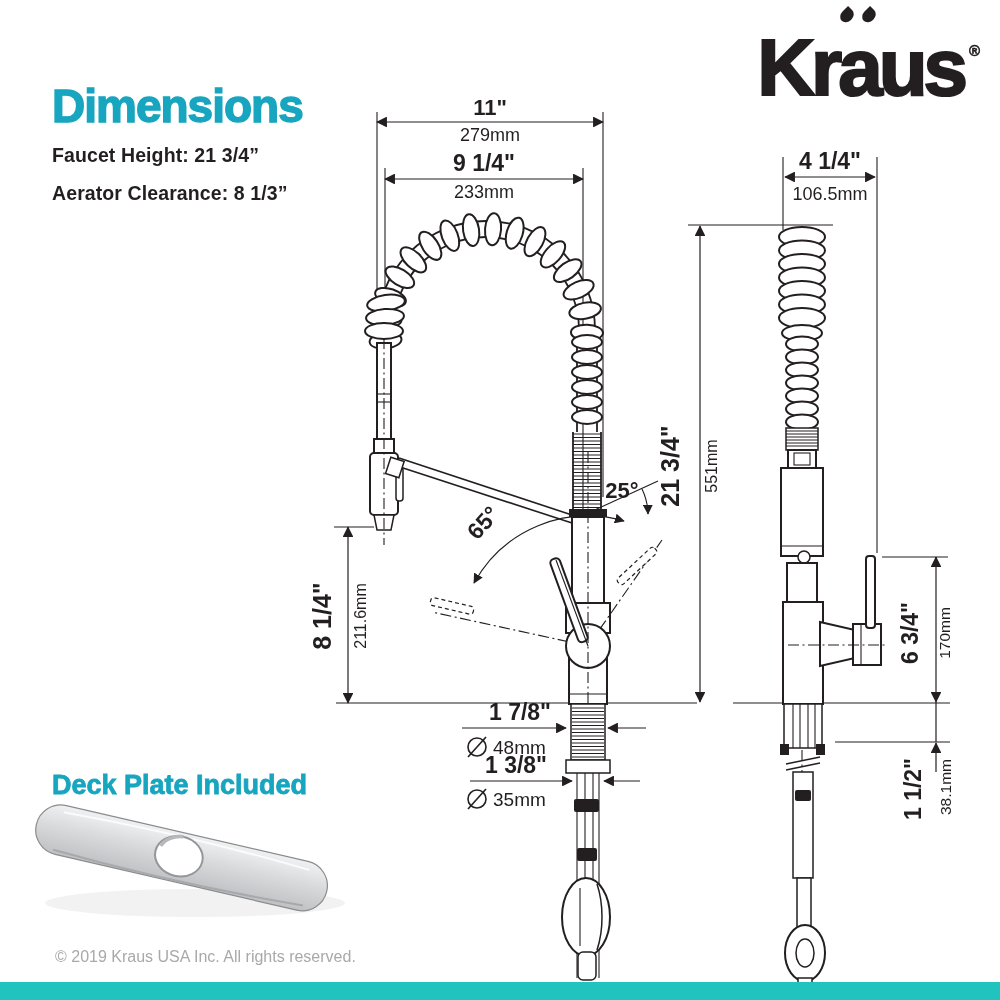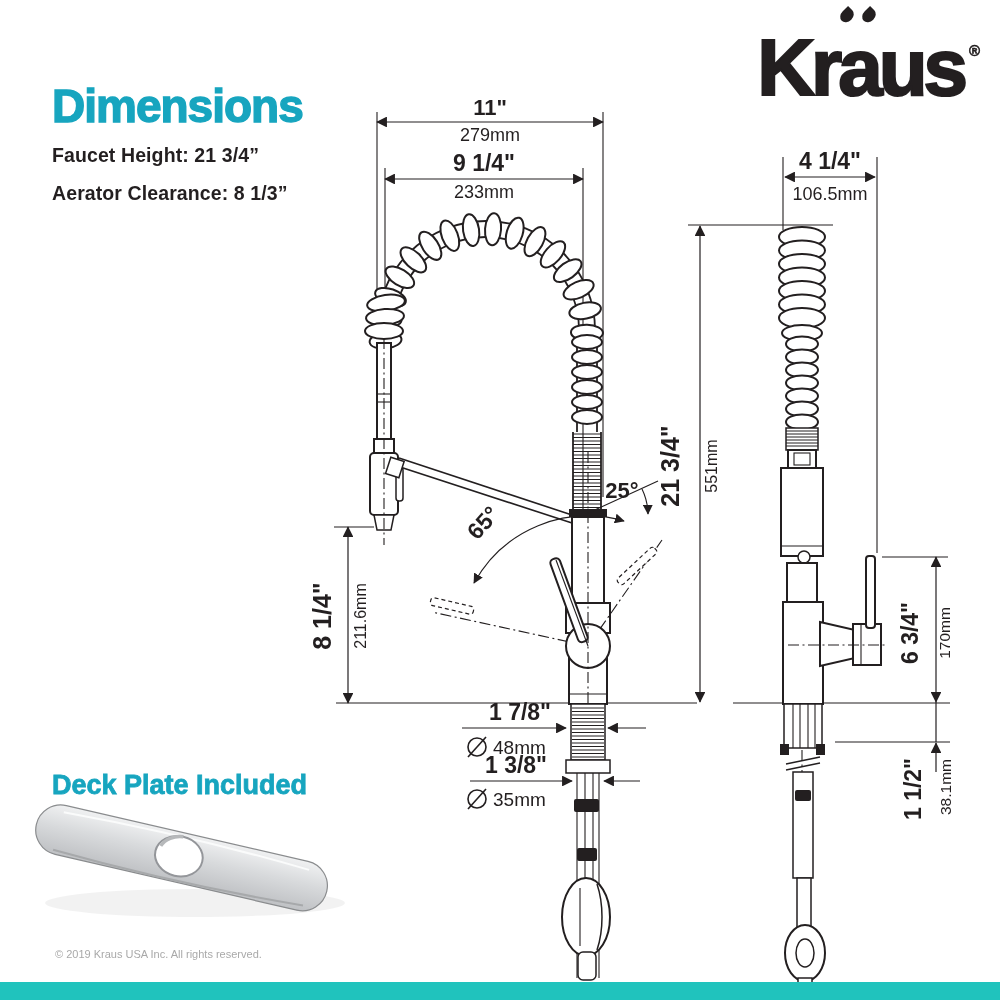--- a/index.html
+++ b/index.html
@@ -19,21 +19,21 @@
   .brand .reg{position:absolute;right:-16px;top:20px;font-size:15px;font-weight:700;
       letter-spacing:0;-webkit-text-stroke:0.6px #231f20;}
   
   .specs{position:absolute;left:52px;top:146px;display:flex;flex-direction:column;gap:18px;
       font-size:19.5px;font-weight:700;letter-spacing:0.1px;}
   .specs div{line-height:19.5px;}
   
   .deck-label{position:absolute;left:52px;top:734px;font-size:27px;font-weight:700;
       color:#17a5bf;margin-top:36px;-webkit-text-stroke:0.8px #17a5bf;}
   
-  .copyright{position:absolute;left:55px;top:948px;font-size:11px;color:#a9a9a9;}
+  .copyright{position:absolute;left:55px;top:948px;font-size:16px;color:#a9a9a9;}
   .accent-bar{position:absolute;left:0;top:982px;width:1000px;height:18px;background:#20c3bd;}
   
   #diagram{position:absolute;left:0;top:0;}
   .ln{stroke:#231f20;fill:none;}
   .thin{stroke-width:1.1;}
   .dim{stroke-width:1.2;}
   .out{stroke:#231f20;stroke-width:2;fill:#fff;}
   .out15{stroke:#231f20;stroke-width:1.5;fill:#fff;}
   .dd{stroke:#231f20;stroke-width:1.1;fill:none;stroke-dasharray:11 3.5 2 3.5;}
   .ghost{stroke:#231f20;stroke-width:1.2;fill:#fff;stroke-dasharray:4 3;}

